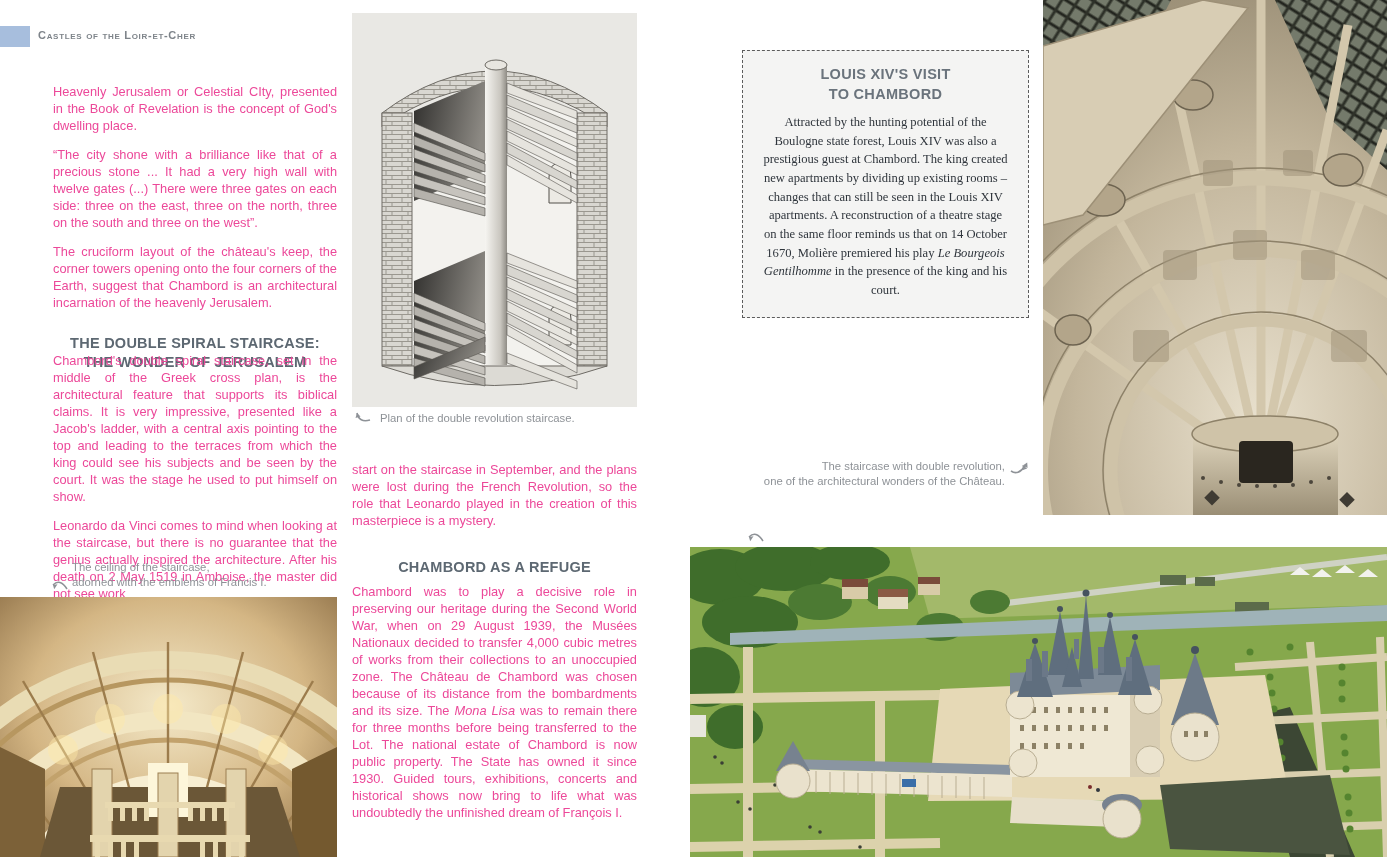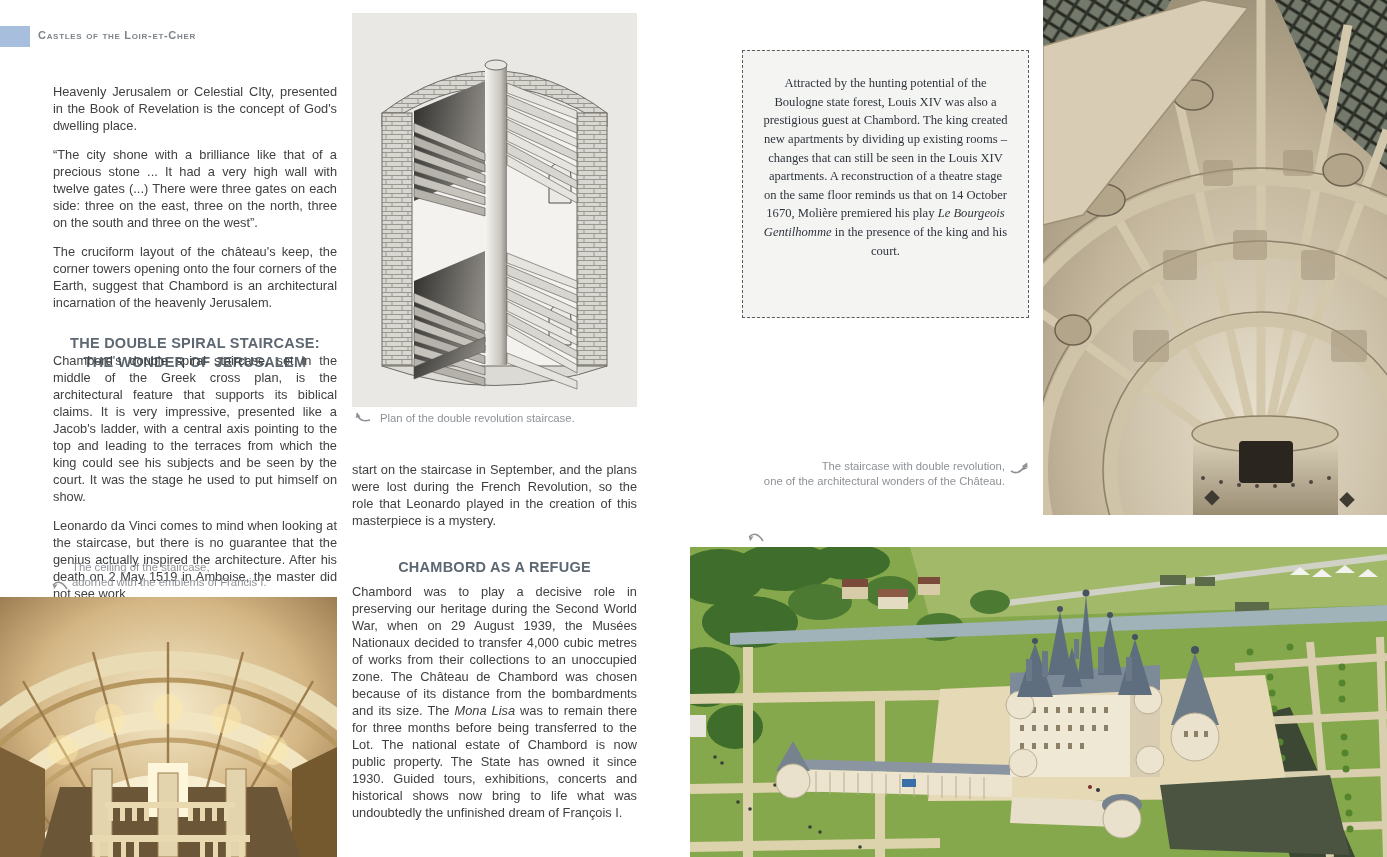--- a/index.html
+++ b/index.html
@@ -11,21 +11,21 @@
   .kicker-square { position:absolute; left:0; top:26px; width:30px; height:21px; background:#a7bedd; }
   .kicker { position:absolute; left:38px; top:29px; font-size:11px; font-weight:bold;
             letter-spacing:.7px; color:#7e848a; font-variant:small-caps; }
 
   
   .colL { position:absolute; left:53px; width:284px; }
   .colM { position:absolute; left:352px; width:285px; }
 
   h2.sec { font-size:14.5px; font-weight:bold; letter-spacing:.25px; color:#5d6872;
            text-align:center; line-height:1.32; }
-  .body-txt { font-size:12.8px; line-height:17px; color:#404040; text-align:justify; }
+  .body-txt { font-size:12.8px; line-height:17px; color:#ec4899; text-align:justify; }
   .body-txt p + p { margin-top:12px; }
 
   .caption { font-size:11.3px; line-height:1.32; color:#8e9297; }
   .cap-right { text-align:right; }
   .arrow-svg { display:inline-block; vertical-align:middle; }
 
   
   .side-box { position:absolute; left:742px; top:50px; width:287px; height:268px;
               background:#f4f4f3; border:1.5px dashed #5c5c5c; padding:14px 20px; text-align:center; }
   .side-box h2 { font-size:14.5px; font-weight:bold; letter-spacing:.3px; color:#6a737c; line-height:1.35; }
@@ -210,20 +210,24 @@
     <p>start on the staircase in September, and the plans were lost during the French Revolution, so the role that Leonardo played in the creation of this masterpiece is a mystery.</p>
   </div>
 
   <h2 class="sec colM" style="top:558px;">CHAMBORD AS A REFUGE</h2>
 
   <div class="colM body-txt" style="top:583px;">
     <p><span>Chambord was to play a decisive role in preserving our heritage during the Second World War, when on 29 August 1939, the Musées Nationaux decided to transfer 4,000 cubic metres of works from their collections to an unoccupied zone. The Château de Chambord was chosen because of its distance from the bombardments and its size. The </span><i>Mona Lisa</i><span> was to remain there for three months before being transferred to the Lot. The national estate of Chambord is now public property. The State has owned it since 1930. Guided tours, exhibitions, concerts and historical shows now bring to life what was undoubtedly the unfinished dream of François I.</span></p>
   </div>
 
   <div class="side-box">
+    <h2>
+      <span>LOUIS XIV'S VISIT</span><br>
+      <span>TO CHAMBORD</span>
+    </h2>
     <div class="hand">
       <span>Attracted by the hunting potential of the Boulogne state forest, Louis XIV was also a prestigious guest at Chambord. The king created new apartments by dividing up existing rooms – changes that can still be seen in the Louis XIV apartments. A reconstruction of a theatre stage on the same floor reminds us that on 14 October 1670, Molière premiered his play </span><i>Le Bourgeois Gentilhomme</i><span> in the presence of the king and his court.</span>
     </div>
   </div>
 
   <div class="cap-block caption cap-right" style="left:705px; top:459px; width:300px;">
     <span>The staircase with double revolution,</span><br>
     <span>one of the architectural wonders of the Château.</span>
   </div>
   <svg class="arrow-svg" style="position:absolute; left:1008px; top:458px;" width="24" height="20" viewBox="0 0 24 20">

